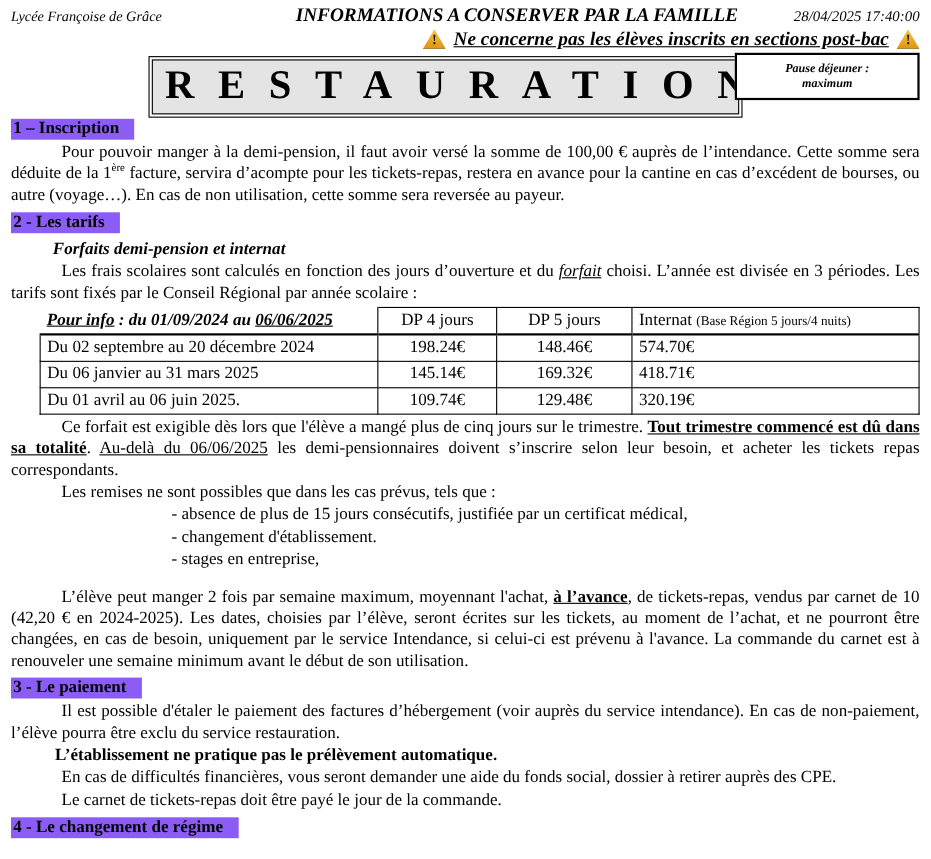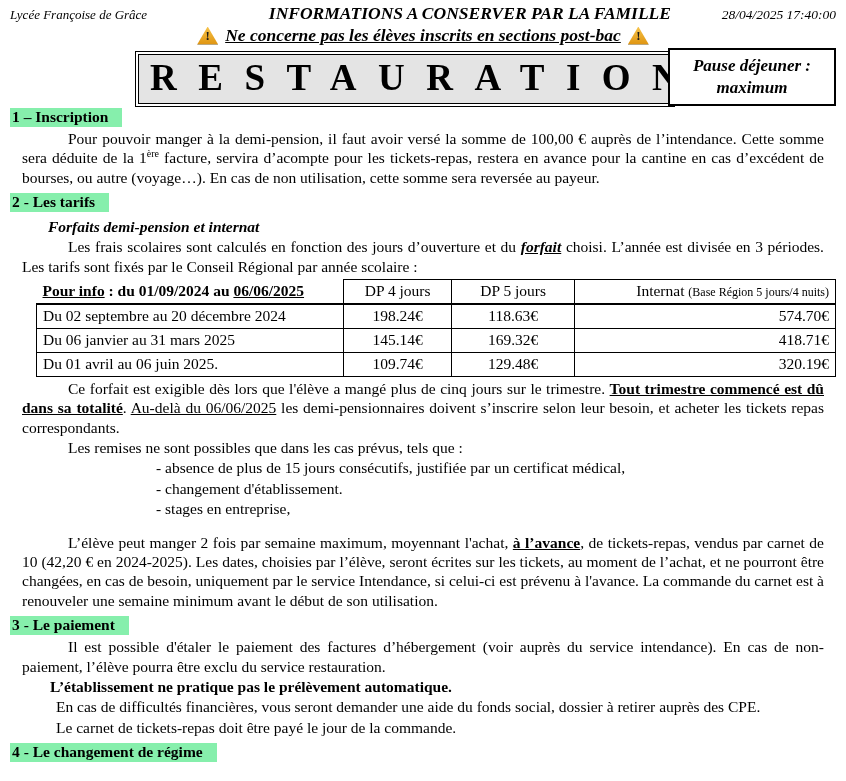--- a/index.html
+++ b/index.html
@@ -10,63 +10,63 @@
   }
   .page{padding:3px 10px 0 10px;position:relative;}
 
   
   .top-row{display:flex;align-items:baseline;}
   .school{font-style:italic;font-size:13px;width:195px;white-space:nowrap;}
   .doc-title{flex:1;text-align:right;font-weight:bold;font-style:italic;font-size:17.5px;}
   .datetime{font-style:italic;font-size:13.5px;width:165px;text-align:right;white-space:nowrap;}
 
   
-  .warn-row{display:flex;justify-content:center;align-items:center;gap:7px;margin-top:1px;}
+  .warn-row{display:flex;justify-content:flex-end;align-items:center;gap:7px;margin-top:1px;}
   .warn-text{font-weight:bold;font-style:italic;text-decoration:underline;font-size:17.5px;}
   .w-tri{position:relative;display:inline-block;width:21px;height:18px;}
   .w-tri::before{content:"";position:absolute;inset:0;
     clip-path:polygon(50% 0,100% 100%,0 100%);
     background:linear-gradient(#f6c34a,#e09612);border-bottom:1px solid #7a5200;}
   .w-tri::after{content:"!";position:absolute;left:0;right:0;top:1px;text-align:center;
     font-weight:bold;font-size:13px;font-style:normal;color:#1a1a1a;line-height:16px;}
 
   
   .banner-row{position:relative;height:52px;margin-top:5px;margin-left:125px;}
   .resto-outer{border:1px solid #000;padding:2px;width:540px;box-sizing:border-box;background:#fff;}
   .resto-inner{border:1.5px solid #000;background:#e4e4e4;text-align:center;
     font-weight:bold;font-size:37px;letter-spacing:.58em;padding:1px 0 4px .3em;}
   .pause-box{position:absolute;right:0;top:-3px;width:168px;box-sizing:border-box;
     border:2px solid #000;text-align:center;font-weight:bold;font-style:italic;
-    font-size:17px;line-height:1.3;padding:5px 2px;background:#fff;}
+    font-size:11px;line-height:1.3;padding:5px 2px;background:#fff;}
 
   
-  .h{font-weight:bold;font-size:15.5px;background:#86efac;display:inline-block;
+  .h{font-weight:bold;font-size:15.5px;background:#8b5cf6;display:inline-block;
      padding:0 14px 1px 2px;margin:5px 0 1px 0;}
-  .p{text-align:justify;text-indent:46px;line-height:1.25;margin:1px 12px;}
+  .p{text-align:justify;text-indent:46px;line-height:1.25;margin:1px 0;}
   .pline{line-height:1.25;margin:1px 0 1px 46px;}
   .sub{font-weight:bold;font-style:italic;margin:5px 0 1px 38px;}
   .bullets{margin:0 0 0 146px;line-height:1.32;}
   .gap{height:12px;}
 
   .u{text-decoration:underline;}
   .b{font-weight:bold;margin-left:40px;}
   .bu{font-weight:bold;text-decoration:underline;}
-  .iu{font-style:italic;text-decoration:underline;font-weight:bold;}
+  .iu{font-style:italic;text-decoration:underline;}
   sup{font-size:10px;line-height:0;}
 
   
   table.tariff{border-collapse:collapse;margin:3px 0 2px 26px;font-size:15.5px;}
   table.tariff td{border:1.5px solid #000;padding:0 6px;height:23px;}
   table.tariff tr.head td{border-bottom:2px solid #000;}
   td.cell-info{border-left:none!important;border-top:none!important;
-    font-weight:bold;}
+    font-weight:bold;font-style:italic;}
   td.c1{width:296px;}
   td.c2{width:96px;text-align:center;}
   td.c3{width:110px;text-align:center;}
-  td.c4{width:250px;text-align:right;}
+  td.c4{width:250px;text-align:left;}
   .smallnote{font-size:12px;}
 </style>
 </head>
 <body>
 
 <div class="page">
 
   <div class="top-row">
     <div class="school">Lycée Françoise de Grâce</div>
     <div class="doc-title">INFORMATIONS A CONSERVER PAR LA FAMILLE</div>
@@ -100,21 +100,21 @@
     <tbody>
         <tr class="head">
       <td class="c1 cell-info"><span class="u">Pour info</span><span> : du 01/09/2024 au </span><span class="u">06/06/2025</span></td>
       <td class="c2">DP 4 jours</td>
       <td class="c3">DP 5 jours</td>
       <td class="c4"><span>Internat</span> <span class="smallnote">(Base Région 5 jours/4 nuits)</span></td>
     </tr>
     <tr>
       <td class="c1">Du 02 septembre au 20 décembre 2024</td>
       <td class="c2">198.24€</td>
-      <td class="c3">118.63€</td>
+      <td class="c3">148.46€</td>
       <td class="c4">574.70€</td>
     </tr>
     <tr>
       <td class="c1">Du 06 janvier au 31 mars 2025</td>
       <td class="c2">145.14€</td>
       <td class="c3">169.32€</td>
       <td class="c4">418.71€</td>
     </tr>
     <tr>
       <td class="c1">Du 01 avril au 06 juin 2025.</td>

